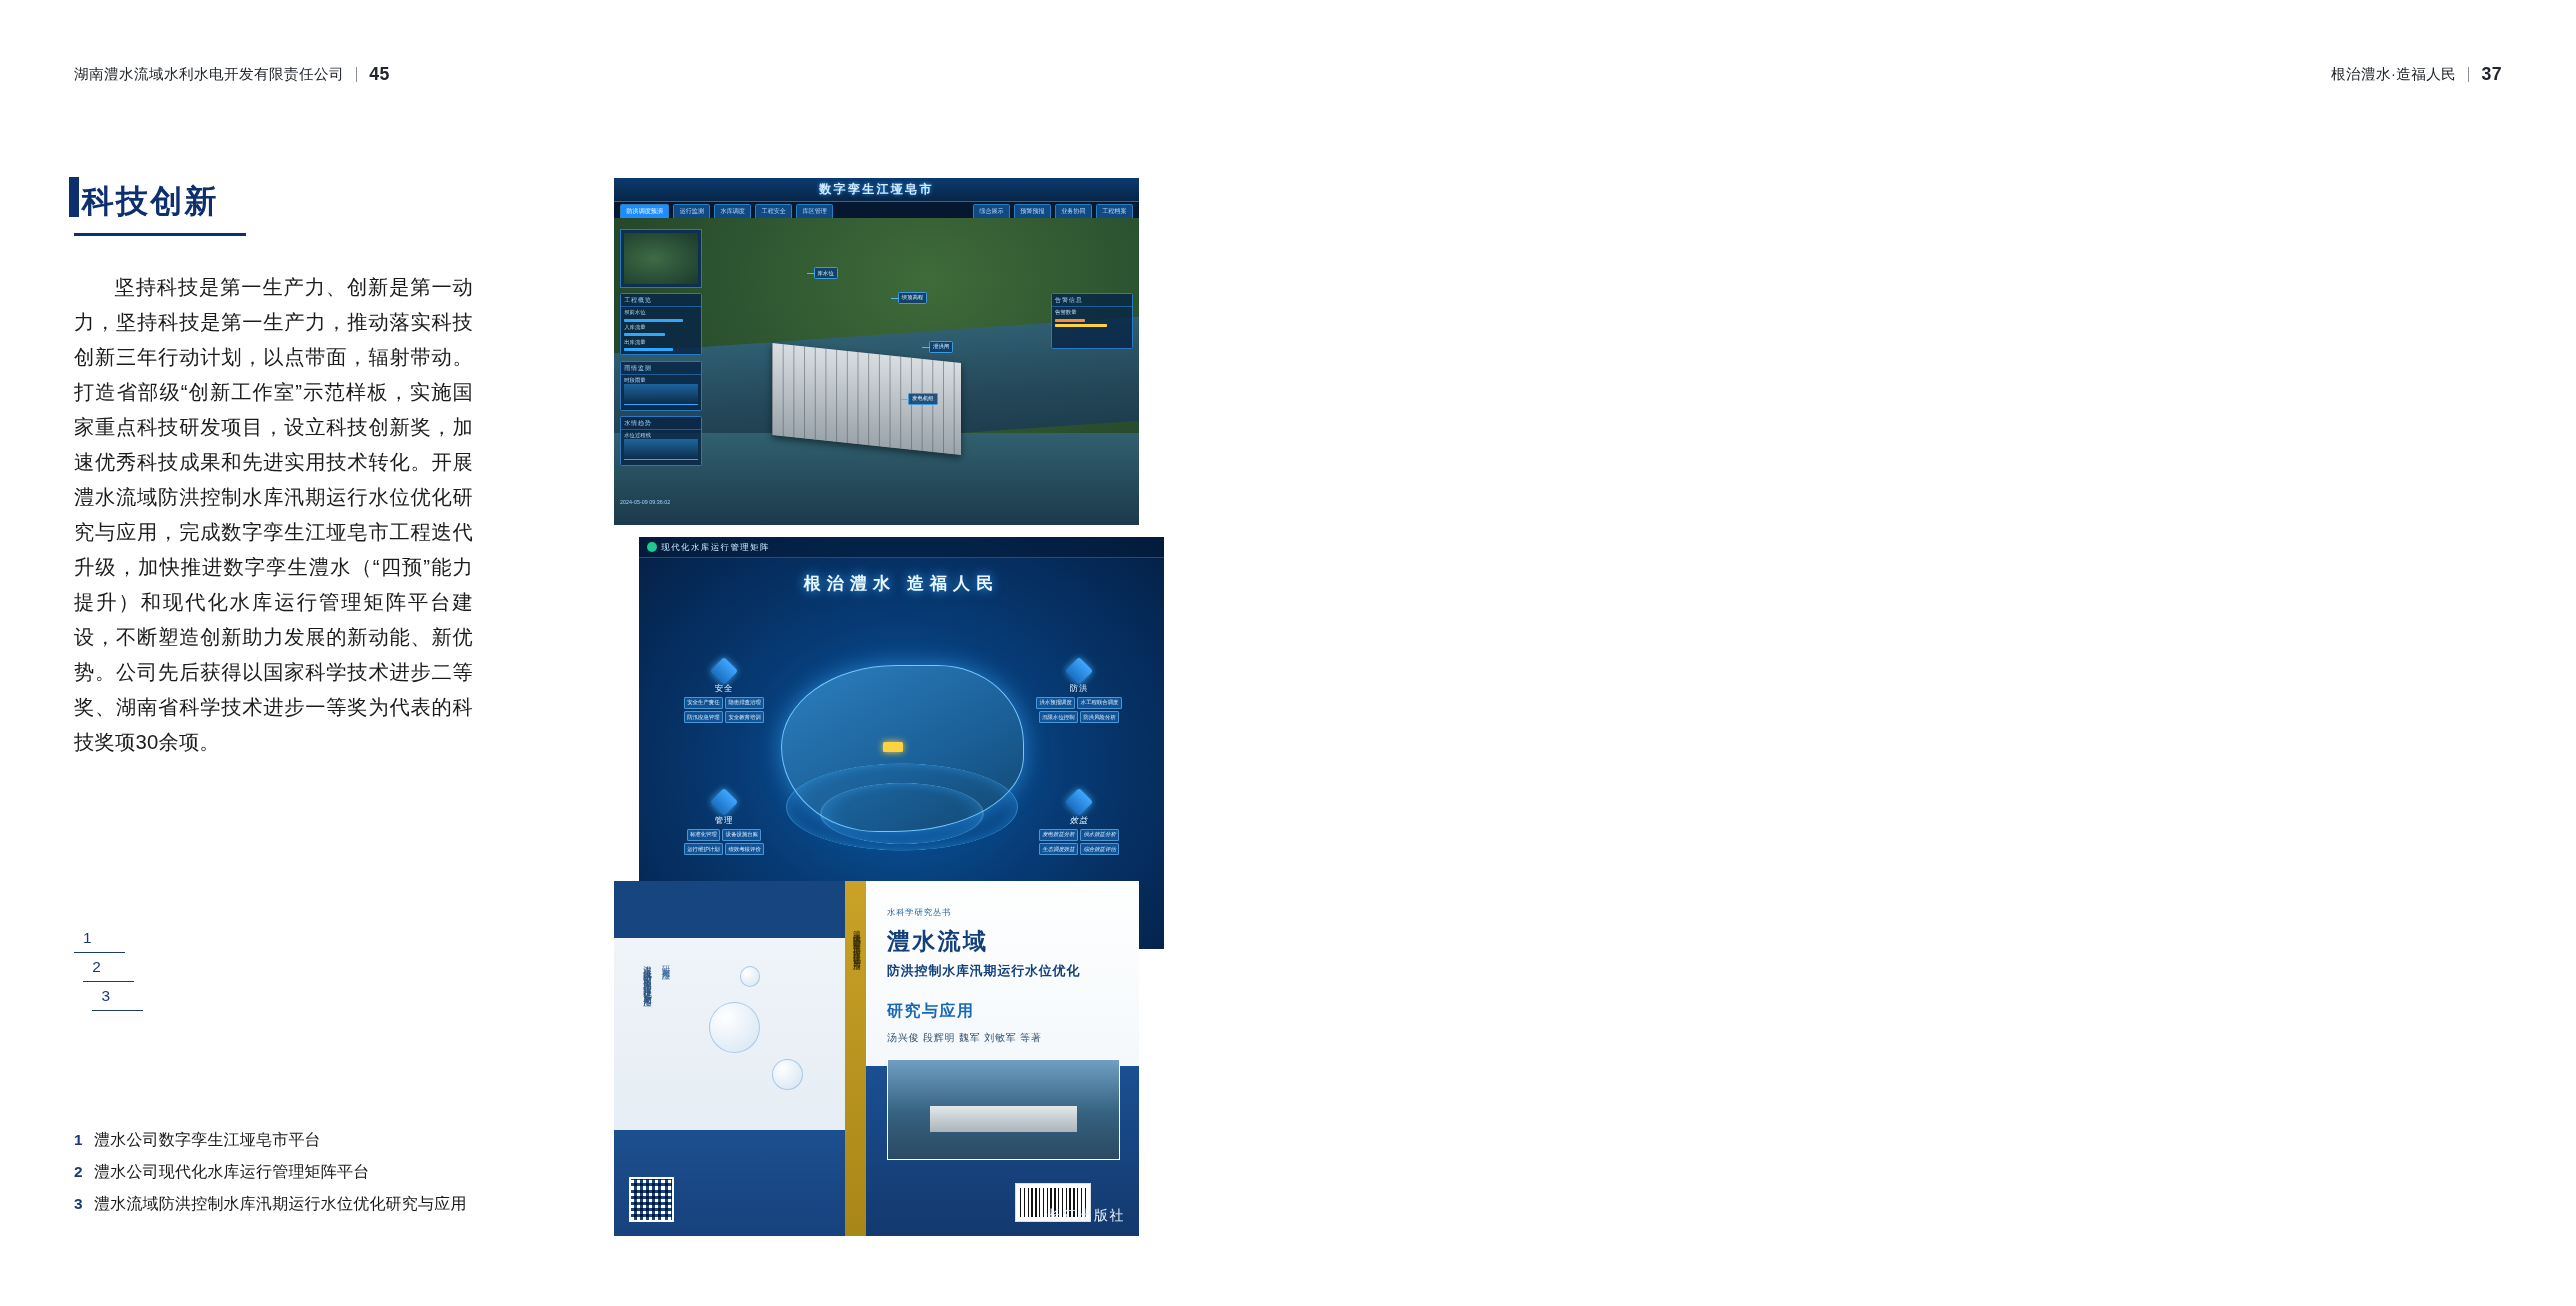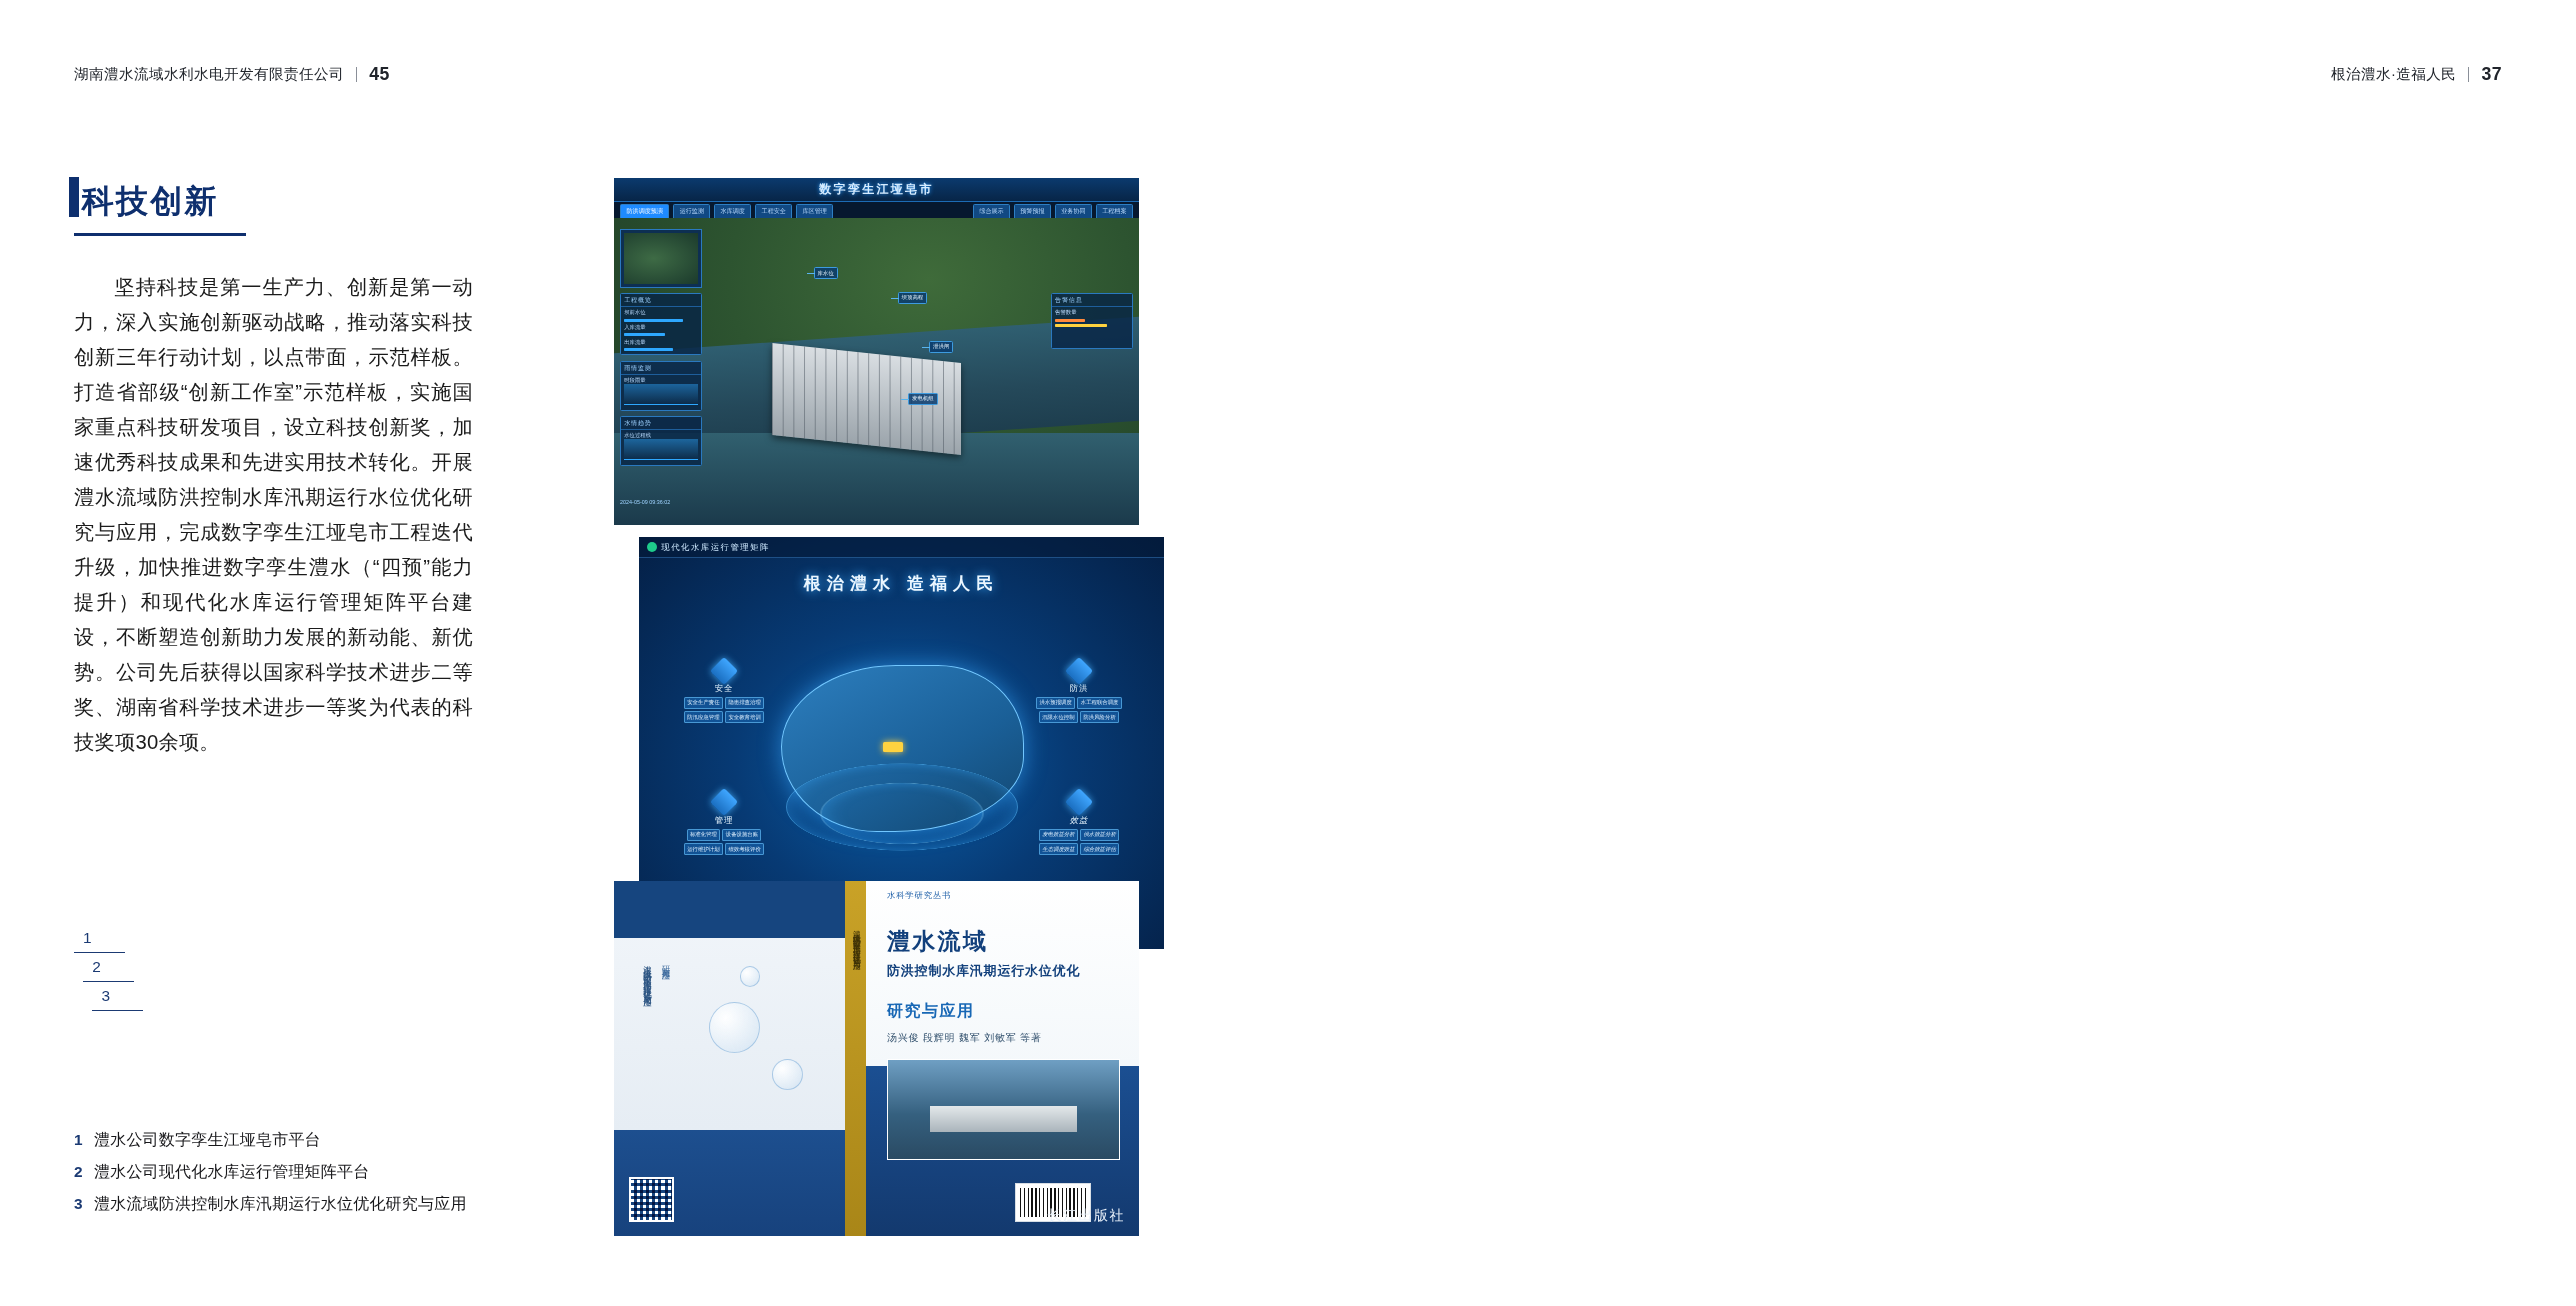--- a/index.html
+++ b/index.html
@@ -325,21 +325,21 @@
   }
   .bk-spine {
     position: absolute; left: 44%; top: 0; width: 4%; height: 100%;
     background: linear-gradient(180deg,#c9a227,#a98618);
   }
   .bk-front {
     position: absolute; left: 48%; top: 0; width: 52%; height: 100%;
     background: linear-gradient(180deg,#ffffff 0%, #f4f8fb 52%, #1b4f92 52%, #13396e 100%);
   }
   .bk-brand {
-    position: absolute; left: 52%; top: 9px; font-size: 8.4px; color: #1e5fa8; letter-spacing: 0.8px;
+    position: absolute; left: 52%; top: 26px; font-size: 8.4px; color: #1e5fa8; letter-spacing: 0.8px;
   }
   .bk-title {
     position: absolute; left: 52%; top: 45px; color: #12407c;
     font-size: 23px; font-weight: bold; letter-spacing: 2.3px;
   }
   .bk-sub {
     position: absolute; left: 52%; top: 80px; color: #12407c;
     font-size: 13px; font-weight: bold; letter-spacing: 0.8px; line-height: 20px;
   }
   .bk-sub2 {
@@ -405,21 +405,21 @@
       <span class="bar"></span>
       <span class="folio">45</span>
     </div>
 
     <div class="section-title-wrap">
       <span class="section-title-block"></span>
       <span class="section-title">科技创新</span>
       <span class="section-title-rule"></span>
     </div>
 
-    <div class="body-copy">坚持科技是第一生产力、创新是第一动力，深入实施创新驱动战略，推动落实科技创新三年行动计划，以点带面，示范样板。打造省部级“创新工作室”示范样板，实施国家重点科技研发项目，设立科技创新奖，加速优秀科技成果和先进实用技术转化。开展澧水流域防洪控制水库汛期运行水位优化研究与应用，完成数字孪生江垭皂市工程迭代升级，加快推进数字孪生澧水（“四预”能力提升）和现代化水库运行管理矩阵平台建设，不断塑造创新助力发展的新动能、新优势。公司先后获得以国家科学技术进步二等奖、湖南省科学技术进步一等奖为代表的科技奖项30余项。</div>
+    <div class="body-copy">坚持科技是第一生产力、创新是第一动力，坚持科技是第一生产力，推动落实科技创新三年行动计划，以点带面，辐射带动。打造省部级“创新工作室”示范样板，实施国家重点科技研发项目，设立科技创新奖，加速优秀科技成果和先进实用技术转化。开展澧水流域防洪控制水库汛期运行水位优化研究与应用，完成数字孪生江垭皂市工程迭代升级，加快推进数字孪生澧水（“四预”能力提升）和现代化水库运行管理矩阵平台建设，不断塑造创新助力发展的新动能、新优势。公司先后获得以国家科学技术进步二等奖、湖南省科学技术进步一等奖为代表的科技奖项30余项。</div>
 
     <div class="ladder ladder-left">
       <span class="num n1">1</span>
       <span class="rule r1"></span>
       <span class="num n2">2</span>
       <span class="rule r2"></span>
       <span class="num n3">3</span>
       <span class="rule r3"></span>
     </div>
 

